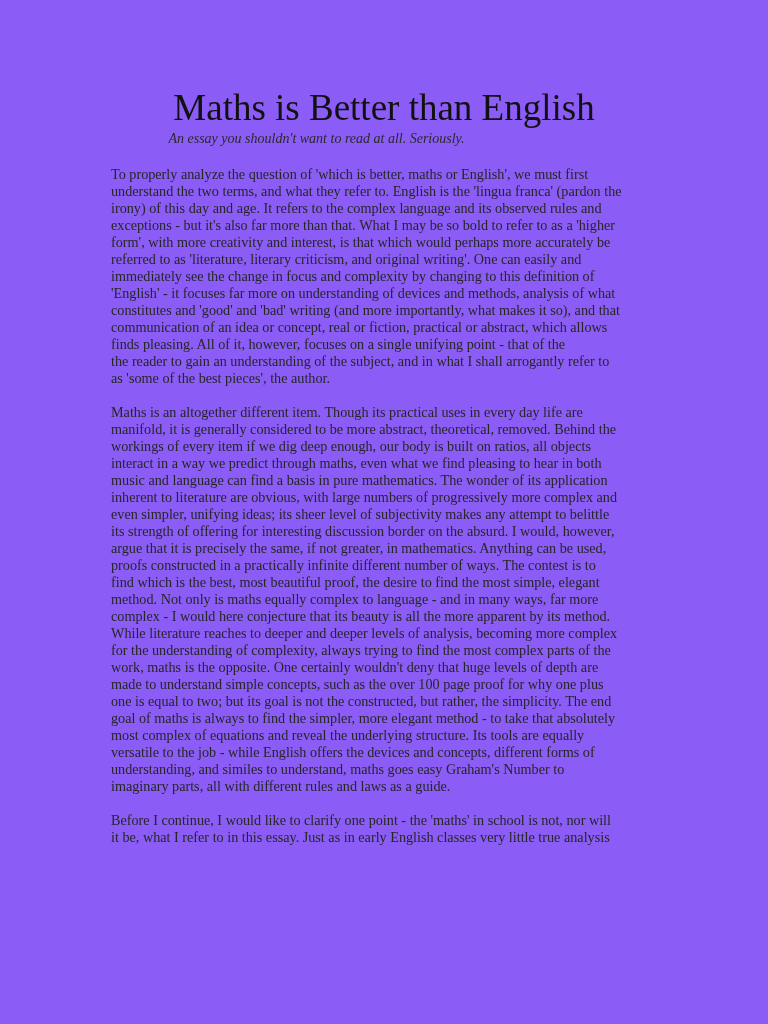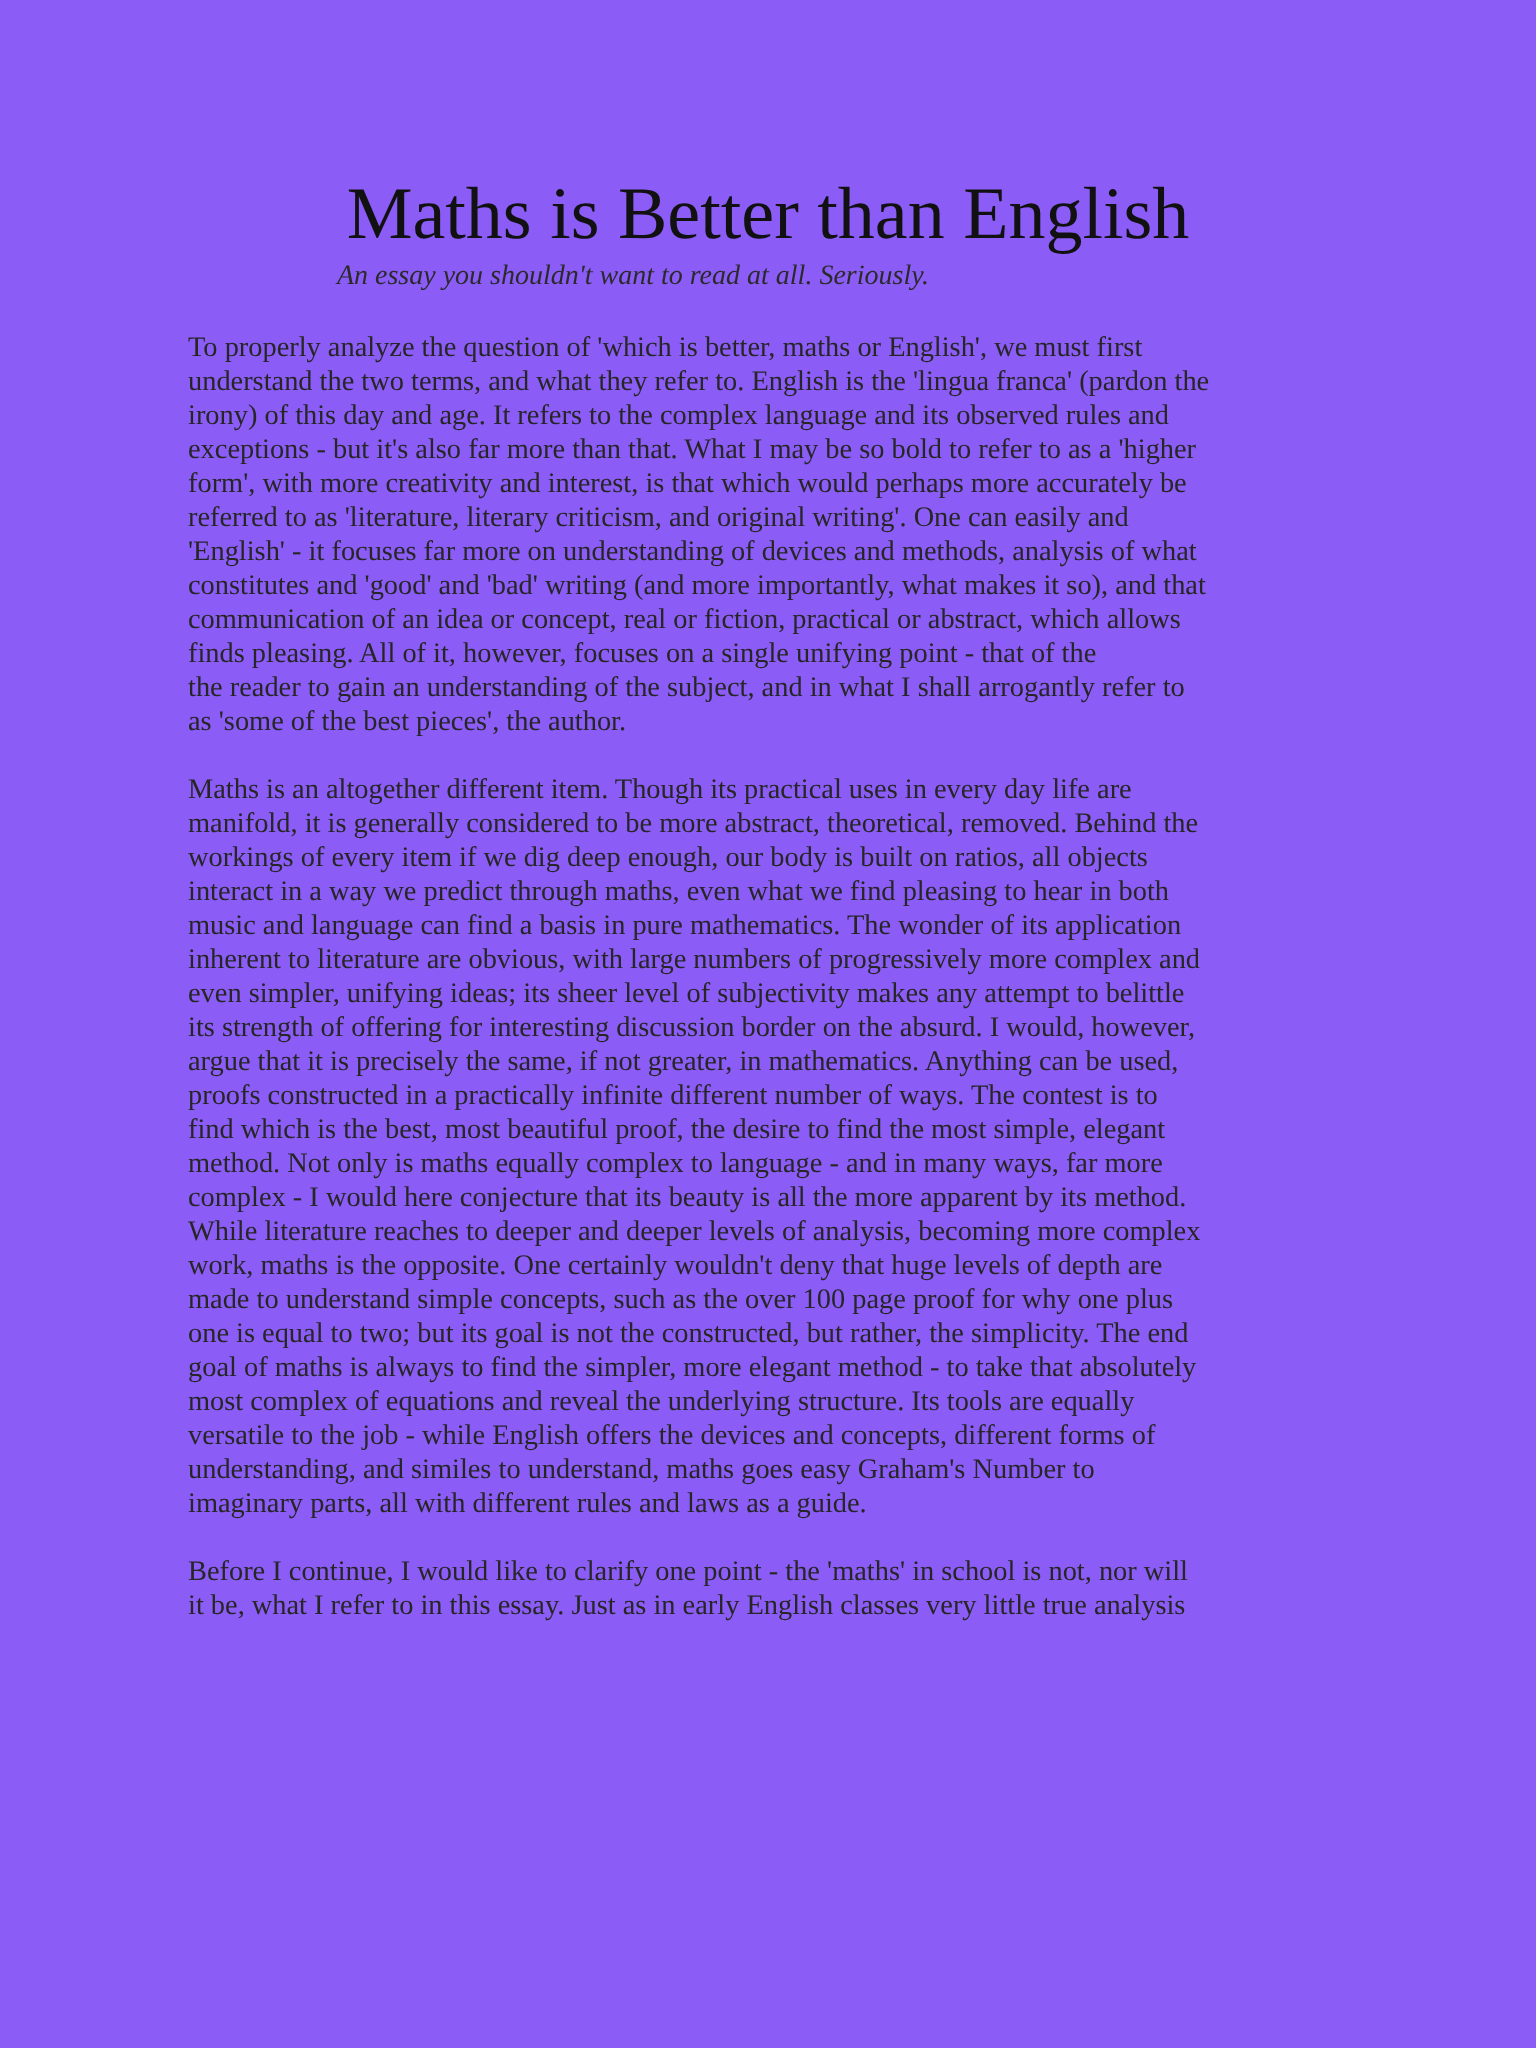--- a/index.html
+++ b/index.html
@@ -12,41 +12,42 @@
   .title {
     position: absolute; left: 0; width: 768px; top: 88px;
     text-align: center; font-size: 37px; line-height: 40px; color: #111111;
     margin: 0; font-weight: normal;
   }
   .subtitle {
     position: absolute; left: 0; width: 633px; top: 131px;
     text-align: center; font-size: 14px; line-height: 16px; font-style: italic;
     color: #2a2a2a; margin: 0;
   }
-  .body { position: absolute; left: 94px; top: 166px; width: 580px; font-family: Liberation Serif, serif; }
+  .body { position: absolute; left: 111px; top: 166px; width: 580px; font-family: Liberation Serif, serif; }
   .para {
     margin: 0 0 17px 0; font-size: 14.2px; line-height: 17px; color: #262626;
   }
   .line { display: block; white-space: nowrap; }
 </style>
 </head>
 <body>
 
 <div class="page">
   <h1 class="title">Maths is Better than English</h1>
   <p class="subtitle">An essay you shouldn't want to read at all.  Seriously.</p>
 
   <div class="body">
     <p class="para">
       <span class="line">To properly analyze the question of 'which is better, maths or English', we must first</span>
       <span class="line">understand the two terms, and what they refer to. English is the 'lingua franca' (pardon the</span>
       <span class="line">irony) of this day and age. It refers to the complex language and its observed rules and</span>
       <span class="line">exceptions - but it's also far more than that. What I may be so bold to refer to as a 'higher</span>
       <span class="line">form', with more creativity and interest, is that which would perhaps more accurately be</span>
       <span class="line">referred to as 'literature, literary criticism, and original writing'. One can easily and</span>
+      <span class="line">immediately see the change in focus and complexity by changing to this definition of</span>
       <span class="line">'English' - it focuses far more on understanding of devices and methods, analysis of what</span>
       <span class="line">constitutes and 'good' and 'bad' writing (and more importantly, what makes it so), and that</span>
       <span class="line">communication of an idea or concept, real or fiction, practical or abstract, which allows</span>
       <span class="line">finds pleasing. All of it, however, focuses on a single unifying point - that of the</span>
       <span class="line">the reader to gain an understanding of the subject, and in what I shall arrogantly refer to</span>
       <span class="line">as 'some of the best pieces', the author.</span>
     </p>
     <p class="para">
       <span class="line">Maths is an altogether different item. Though its practical uses in every day life are</span>
       <span class="line">manifold, it is generally considered to be more abstract, theoretical, removed. Behind the</span>
@@ -55,20 +56,21 @@
       <span class="line">music and language can find a basis in pure mathematics. The wonder of its application</span>
       <span class="line">inherent to literature are obvious, with large numbers of progressively more complex and</span>
       <span class="line">even simpler, unifying ideas; its sheer level of subjectivity makes any attempt to belittle</span>
       <span class="line">its strength of offering for interesting discussion border on the absurd. I would, however,</span>
       <span class="line">argue that it is precisely the same, if not greater, in mathematics. Anything can be used,</span>
       <span class="line">proofs constructed in a practically infinite different number of ways. The contest is to</span>
       <span class="line">find which is the best, most beautiful proof, the desire to find the most simple, elegant</span>
       <span class="line">method. Not only is maths equally complex to language - and in many ways, far more</span>
       <span class="line">complex - I would here conjecture that its beauty is all the more apparent by its method.</span>
       <span class="line">While literature reaches to deeper and deeper levels of analysis, becoming more complex</span>
+      <span class="line">for the understanding of complexity, always trying to find the most complex parts of the</span>
       <span class="line">work, maths is the opposite. One certainly wouldn't deny that huge levels of depth are</span>
       <span class="line">made to understand simple concepts, such as the over 100 page proof for why one plus</span>
       <span class="line">one is equal to two; but its goal is not the constructed, but rather, the simplicity. The end</span>
       <span class="line">goal of maths is always to find the simpler, more elegant method - to take that absolutely</span>
       <span class="line">most complex of equations and reveal the underlying structure. Its tools are equally</span>
       <span class="line">versatile to the job - while English offers the devices and concepts, different forms of</span>
       <span class="line">understanding, and similes to understand, maths goes easy Graham's Number to</span>
       <span class="line">imaginary parts, all with different rules and laws as a guide.</span>
     </p>
     <p class="para">

